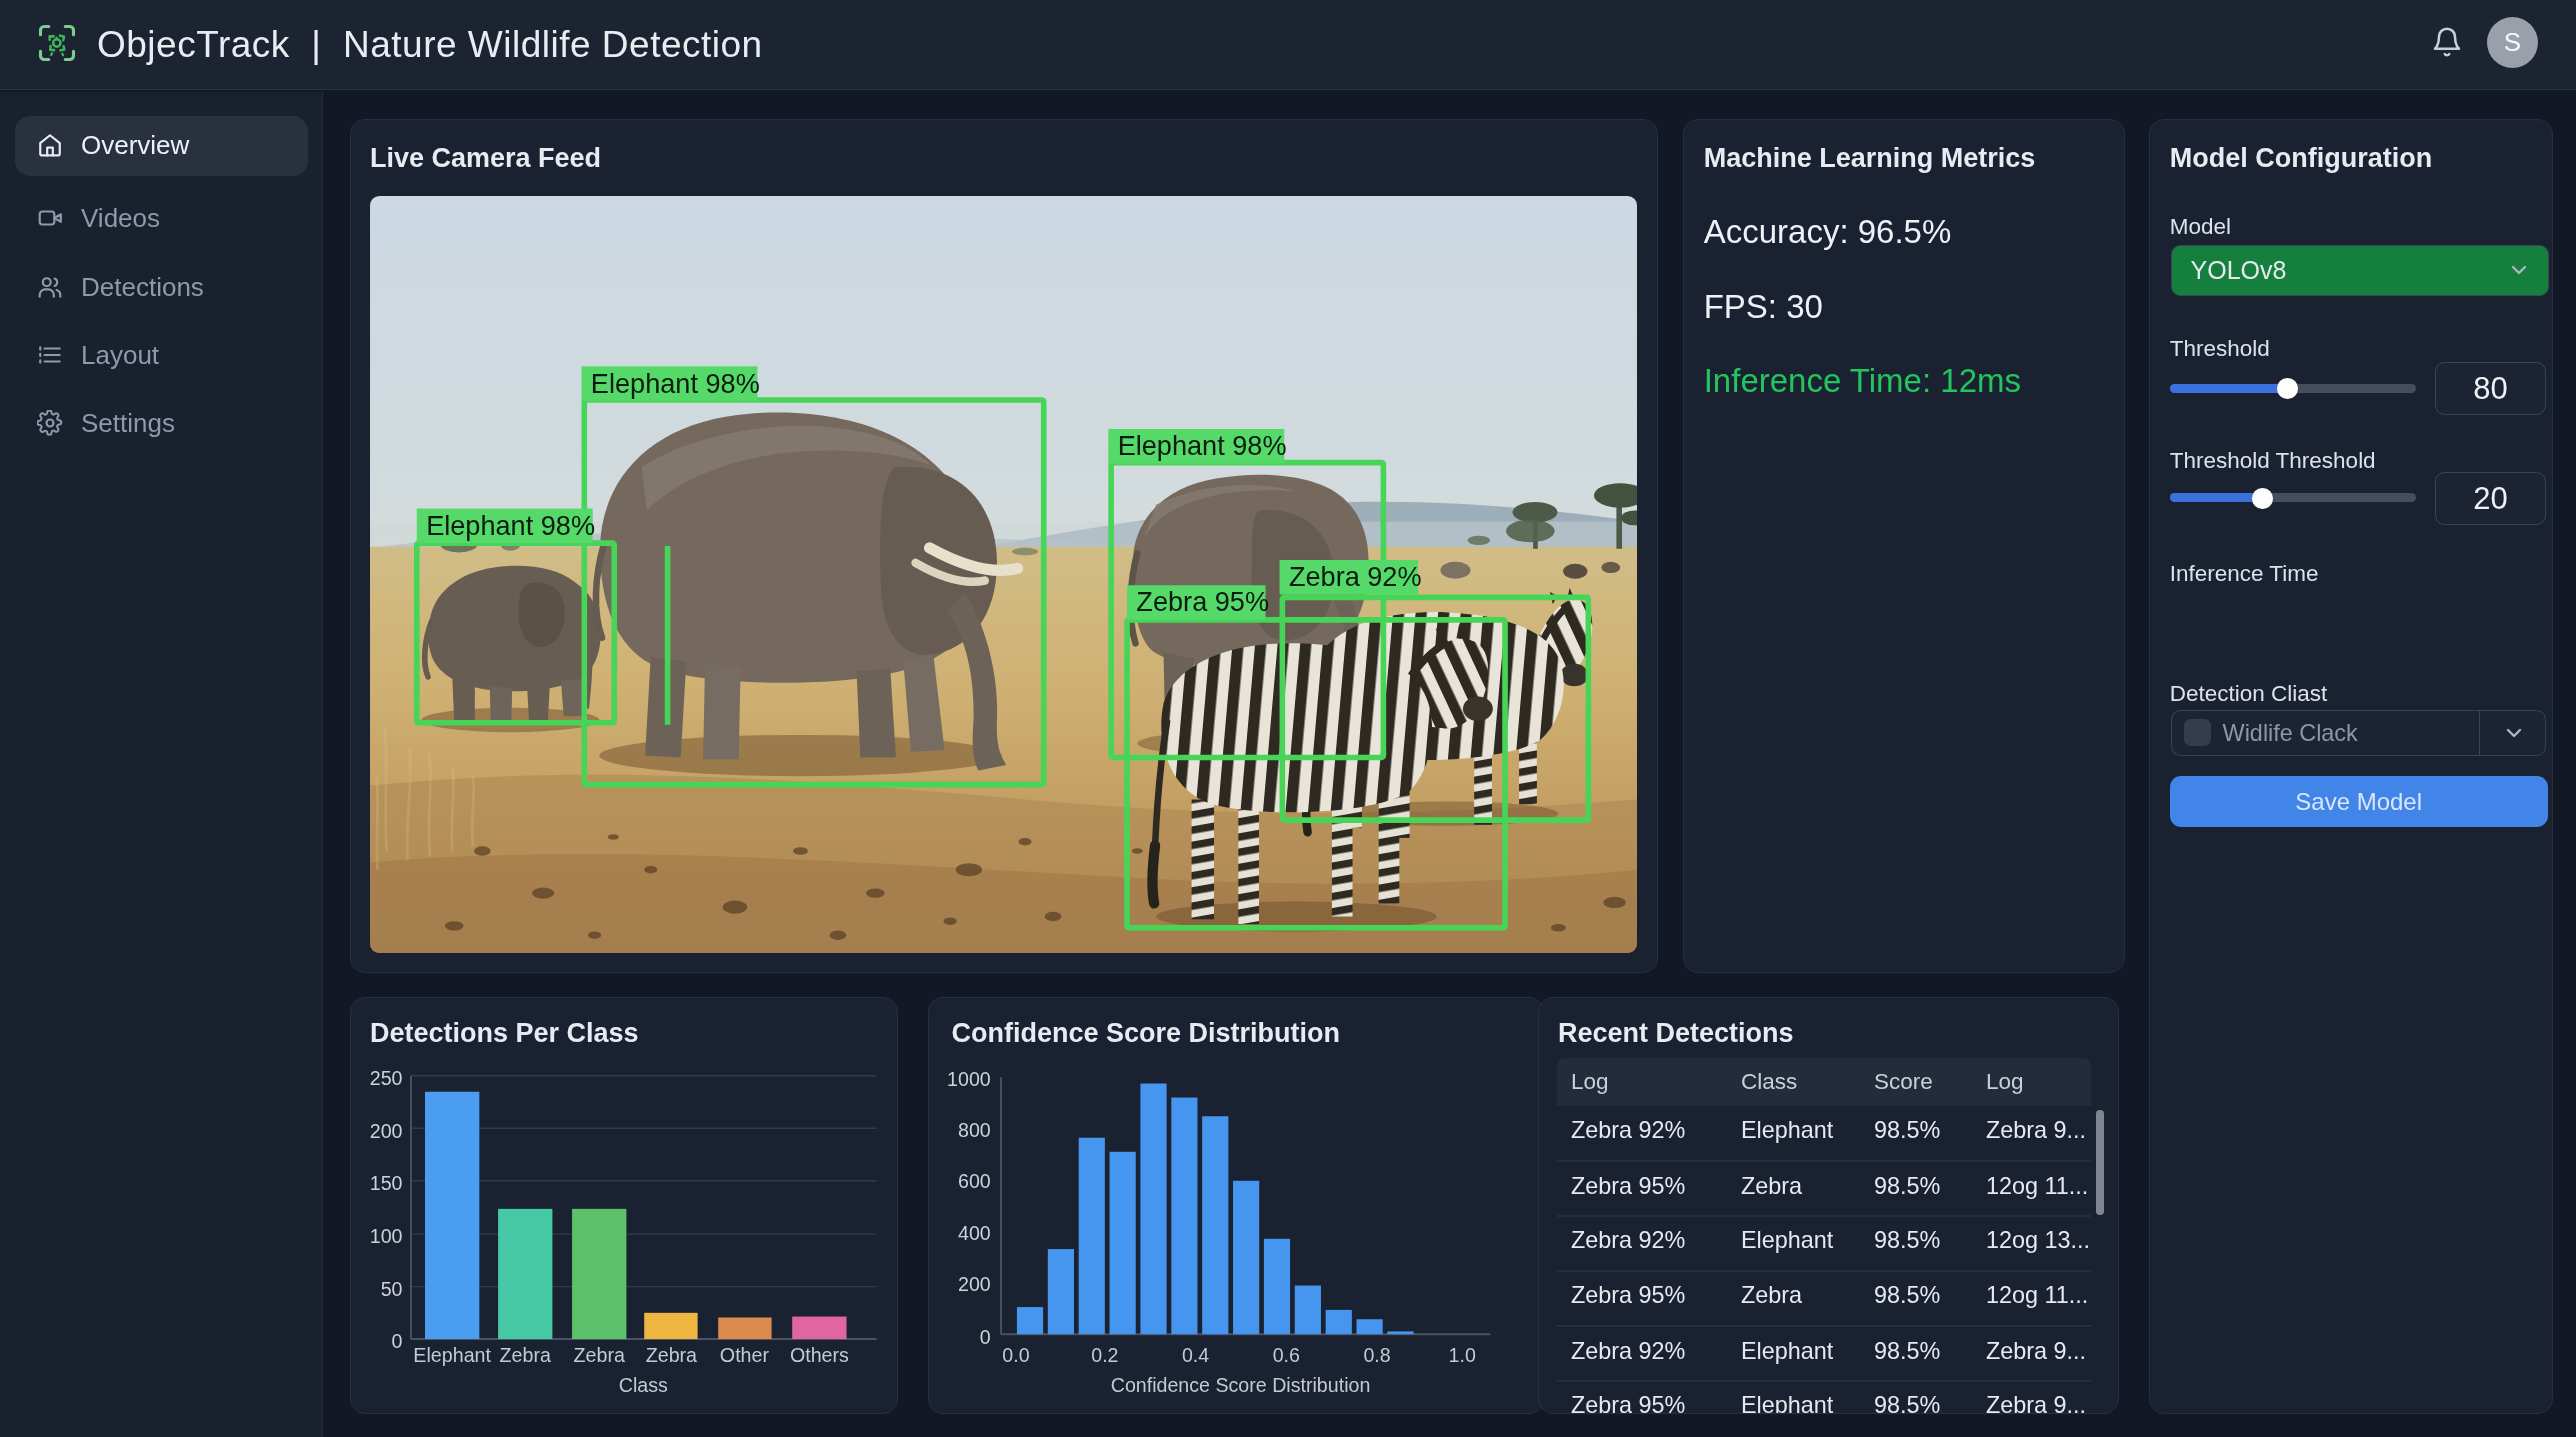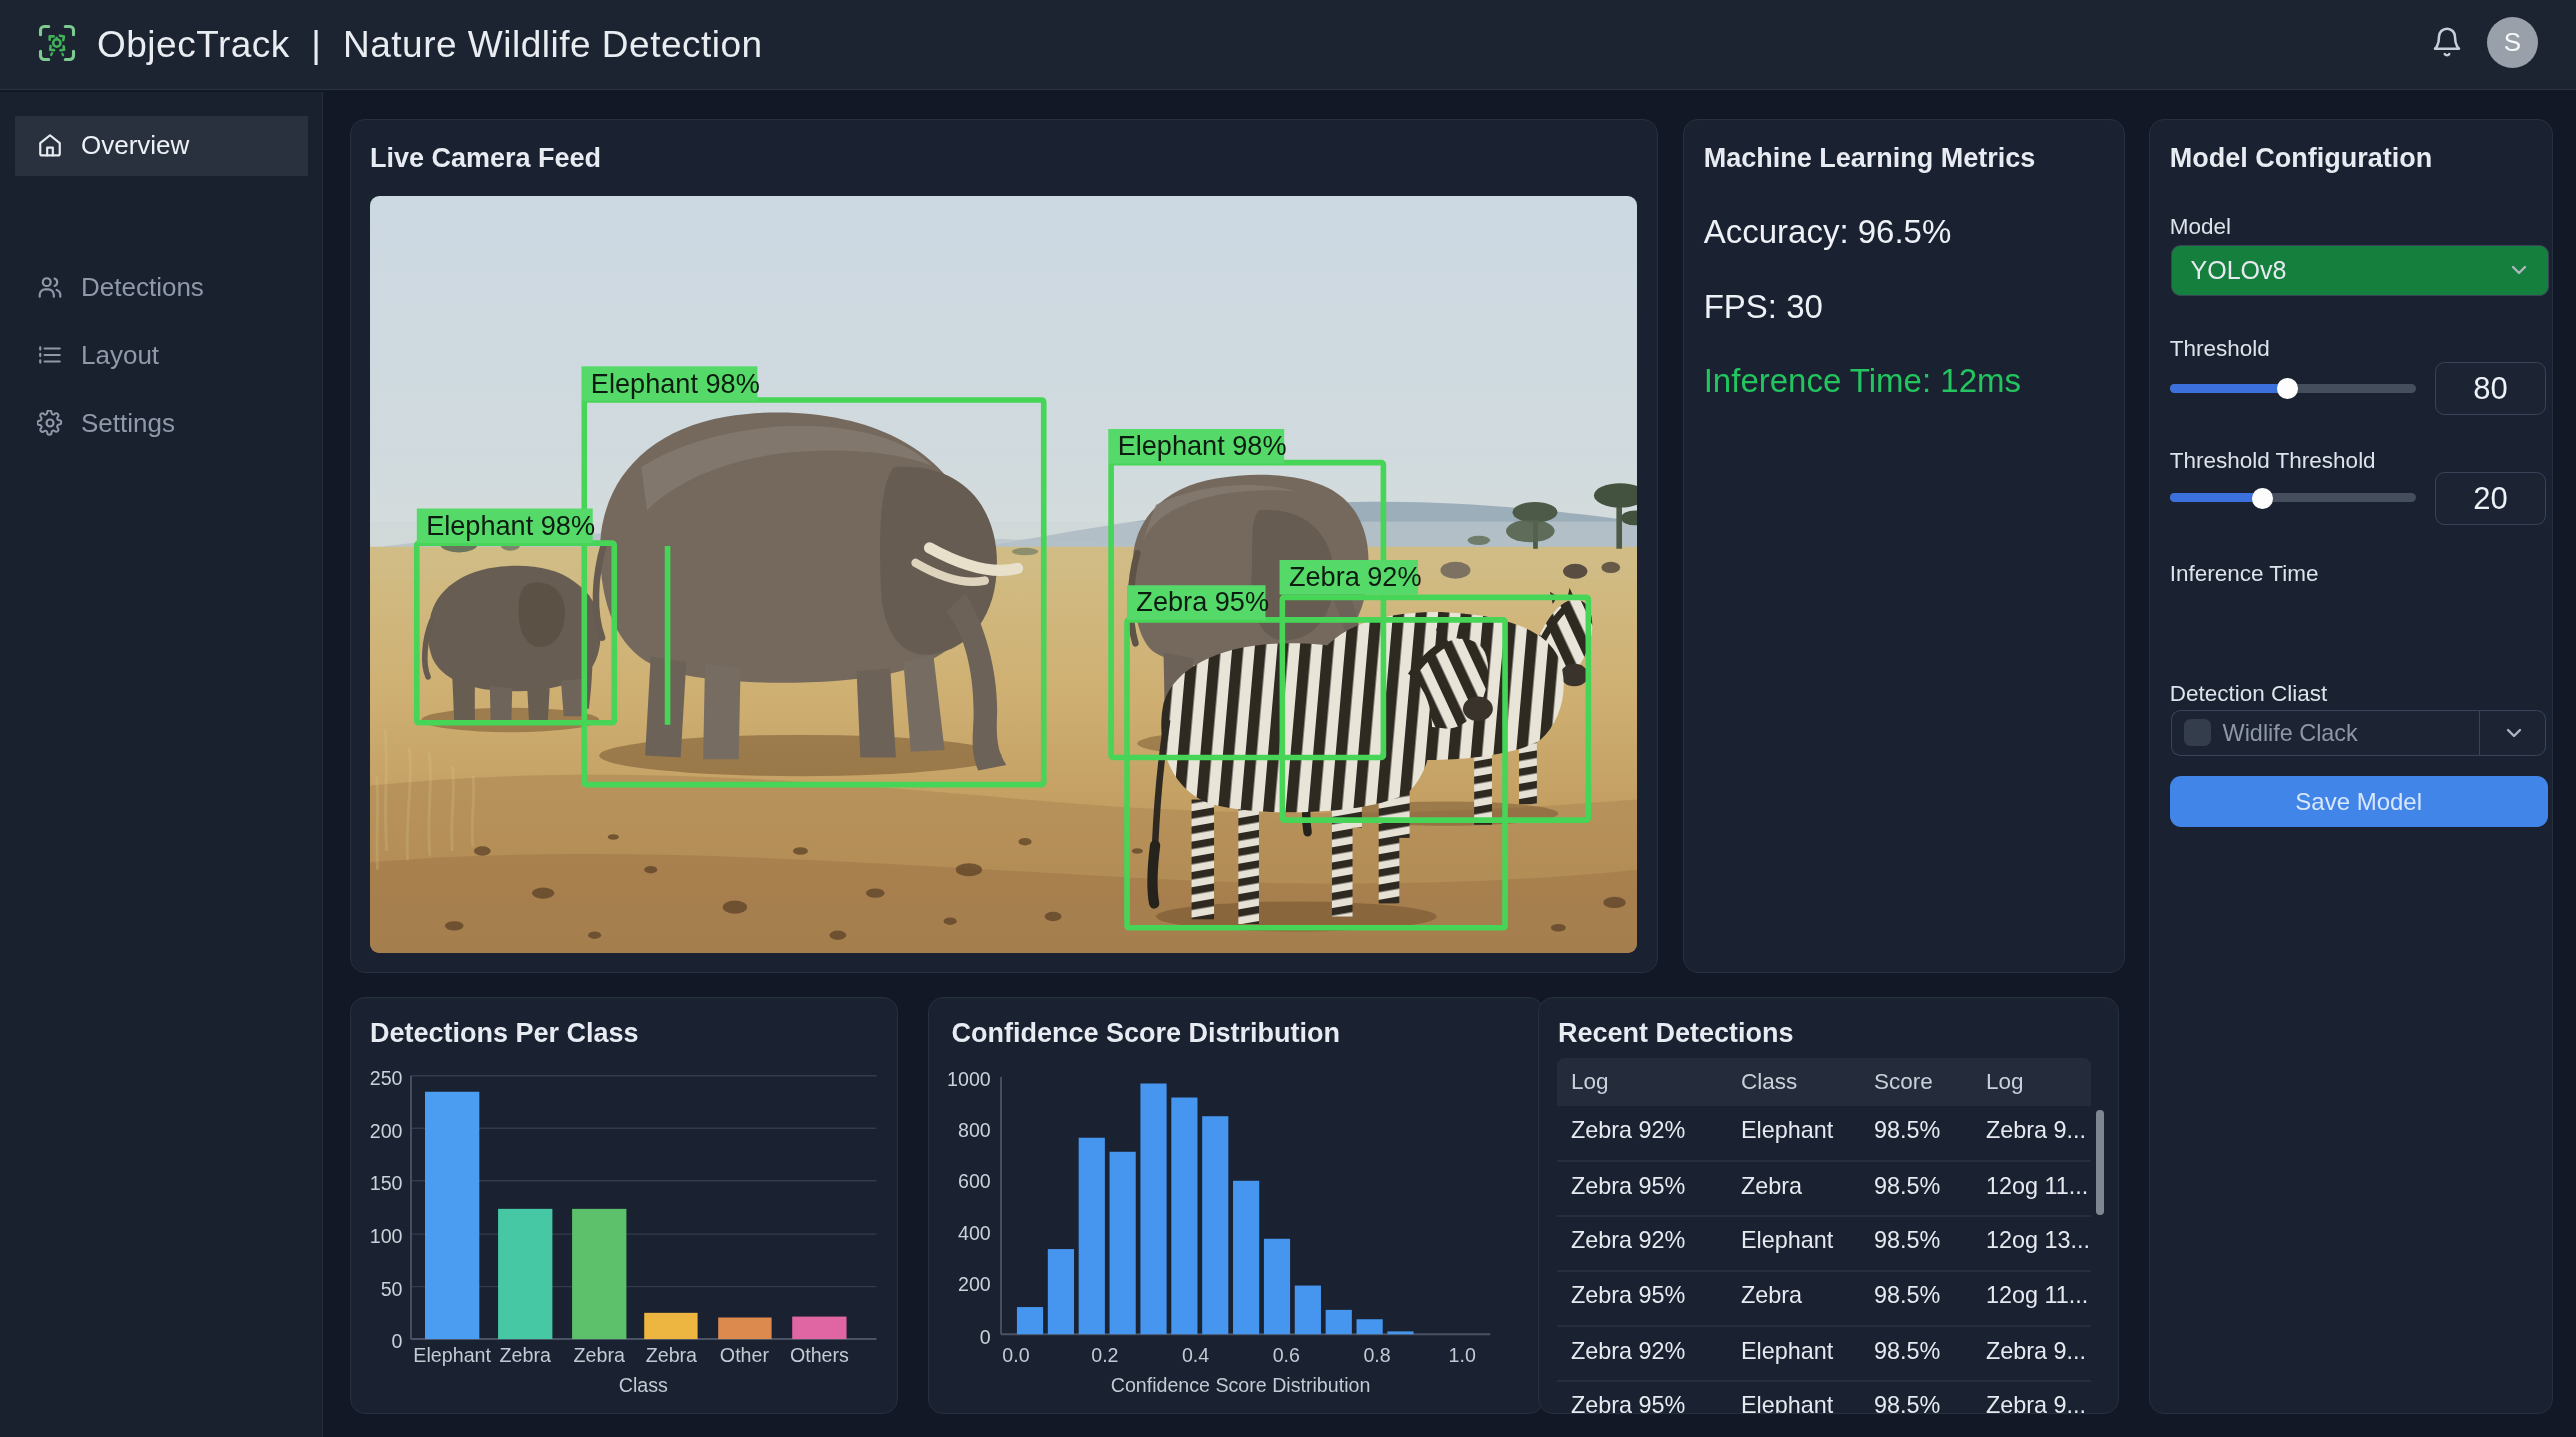--- a/index.html
+++ b/index.html
@@ -6,21 +6,21 @@
   html,body { width:2576px; height:1438px; overflow:hidden; background:#121826; }
   body { font-family:"Liberation Sans", sans-serif; }
   #root { position:relative; width:2576px; height:1438px; background:#121826; }
   .abs { position:absolute; }
   
   #header { position:absolute; left:0; top:0; width:2576px; height:90px; background:#1c2432; border-bottom:1.9px solid #2a3341; }
   #htitle { position:absolute; left:97px; top:0; height:90px; line-height:90px; font-size:37px; color:#e9edf2; font-weight:500; letter-spacing:0.5px; }
   #avatar { position:absolute; left:2487px; top:17px; width:51px; height:51px; border-radius:50%; background:#99a0aa; color:#f7f8fa; font-size:26px; text-align:center; line-height:51px; font-weight:500;}
   
   #sidebar { position:absolute; left:0; top:92px; width:323px; height:1346px; background:#19212e; border-right:1.9px solid #232c3a; }
-  .nav { position:absolute; left:15px; width:293px; height:58px; border-radius:1px; color:#8f99a9; font-size:26px; }
+  .nav { position:absolute; left:15px; width:293px; height:58px; border-radius:15px; color:#8f99a9; font-size:26px; }
   .nav.active { background:#29313f; color:#eef1f5; }
   .nav .ic { position:absolute; left:21.5px; top:16px; width:26px; height:26px; }
   .nav .lb { position:absolute; left:66px; top:0; height:58px; line-height:58px; }
   
   .card { position:absolute; background:#1a2130; border:1.9px solid #27303f; border-radius:15px; }
   .ctitle { position:absolute; font-size:27px; font-weight:600; color:#e8ecf2; }
   
   .clabel { position:absolute; font-size:22.5px; color:#dde3ea;margin-top:12px; }
   .select { position:absolute; left:20.6px; width:378px; height:51px; border:1.9px solid #39445a; border-radius:9.4px; background:#15803d; color:#e6eaf0; font-size:25px; line-height:49px; padding-left:19px; }
   .chev { position:absolute; width:24px; height:24px; }
@@ -46,20 +46,27 @@
     </svg>
     <div id="avatar">S</div>
   </div>
   <div id="sidebar">
     <div class="nav active" style="top:24px;height:60px">
       <svg class="ic" viewBox="0 0 24 24" fill="none" stroke="#e8ecf2" stroke-width="2" stroke-linecap="round" stroke-linejoin="round">
           <path d="M3 10.2 12 3l9 7.2V20a1.6 1.6 0 0 1-1.6 1.6H4.6A1.6 1.6 0 0 1 3 20Z"></path>
           <path d="M9.4 21.6v-7.2h5.2v7.2"></path>
         </svg>
       <div class="lb">Overview</div>
+    </div>
+    <div class="nav" style="top:97px">
+      <svg class="ic" viewBox="0 0 24 24" fill="none" stroke="#8f99a9" stroke-width="2" stroke-linecap="round" stroke-linejoin="round">
+          <rect x="2.5" y="6" width="13.5" height="12" rx="2.5"></rect>
+          <path d="m22 8.5-6 3.5 6 3.5z"></path>
+        </svg>
+      <div class="lb">Videos</div>
     </div>
     <div class="nav" style="top:166px">
       <svg class="ic" viewBox="0 0 24 24" fill="none" stroke="#8f99a9" stroke-width="2" stroke-linecap="round" stroke-linejoin="round">
           <circle cx="9" cy="7.5" r="3.6"></circle>
           <path d="M2.5 21v-1.8a5 5 0 0 1 5-5h3a5 5 0 0 1 5 5V21"></path>
           <path d="M16.2 4.2a3.6 3.6 0 0 1 0 6.8"></path>
           <path d="M21.5 21v-1.6a5 5 0 0 0-3.4-4.7"></path>
         </svg>
       <div class="lb">Detections</div>
     </div>

